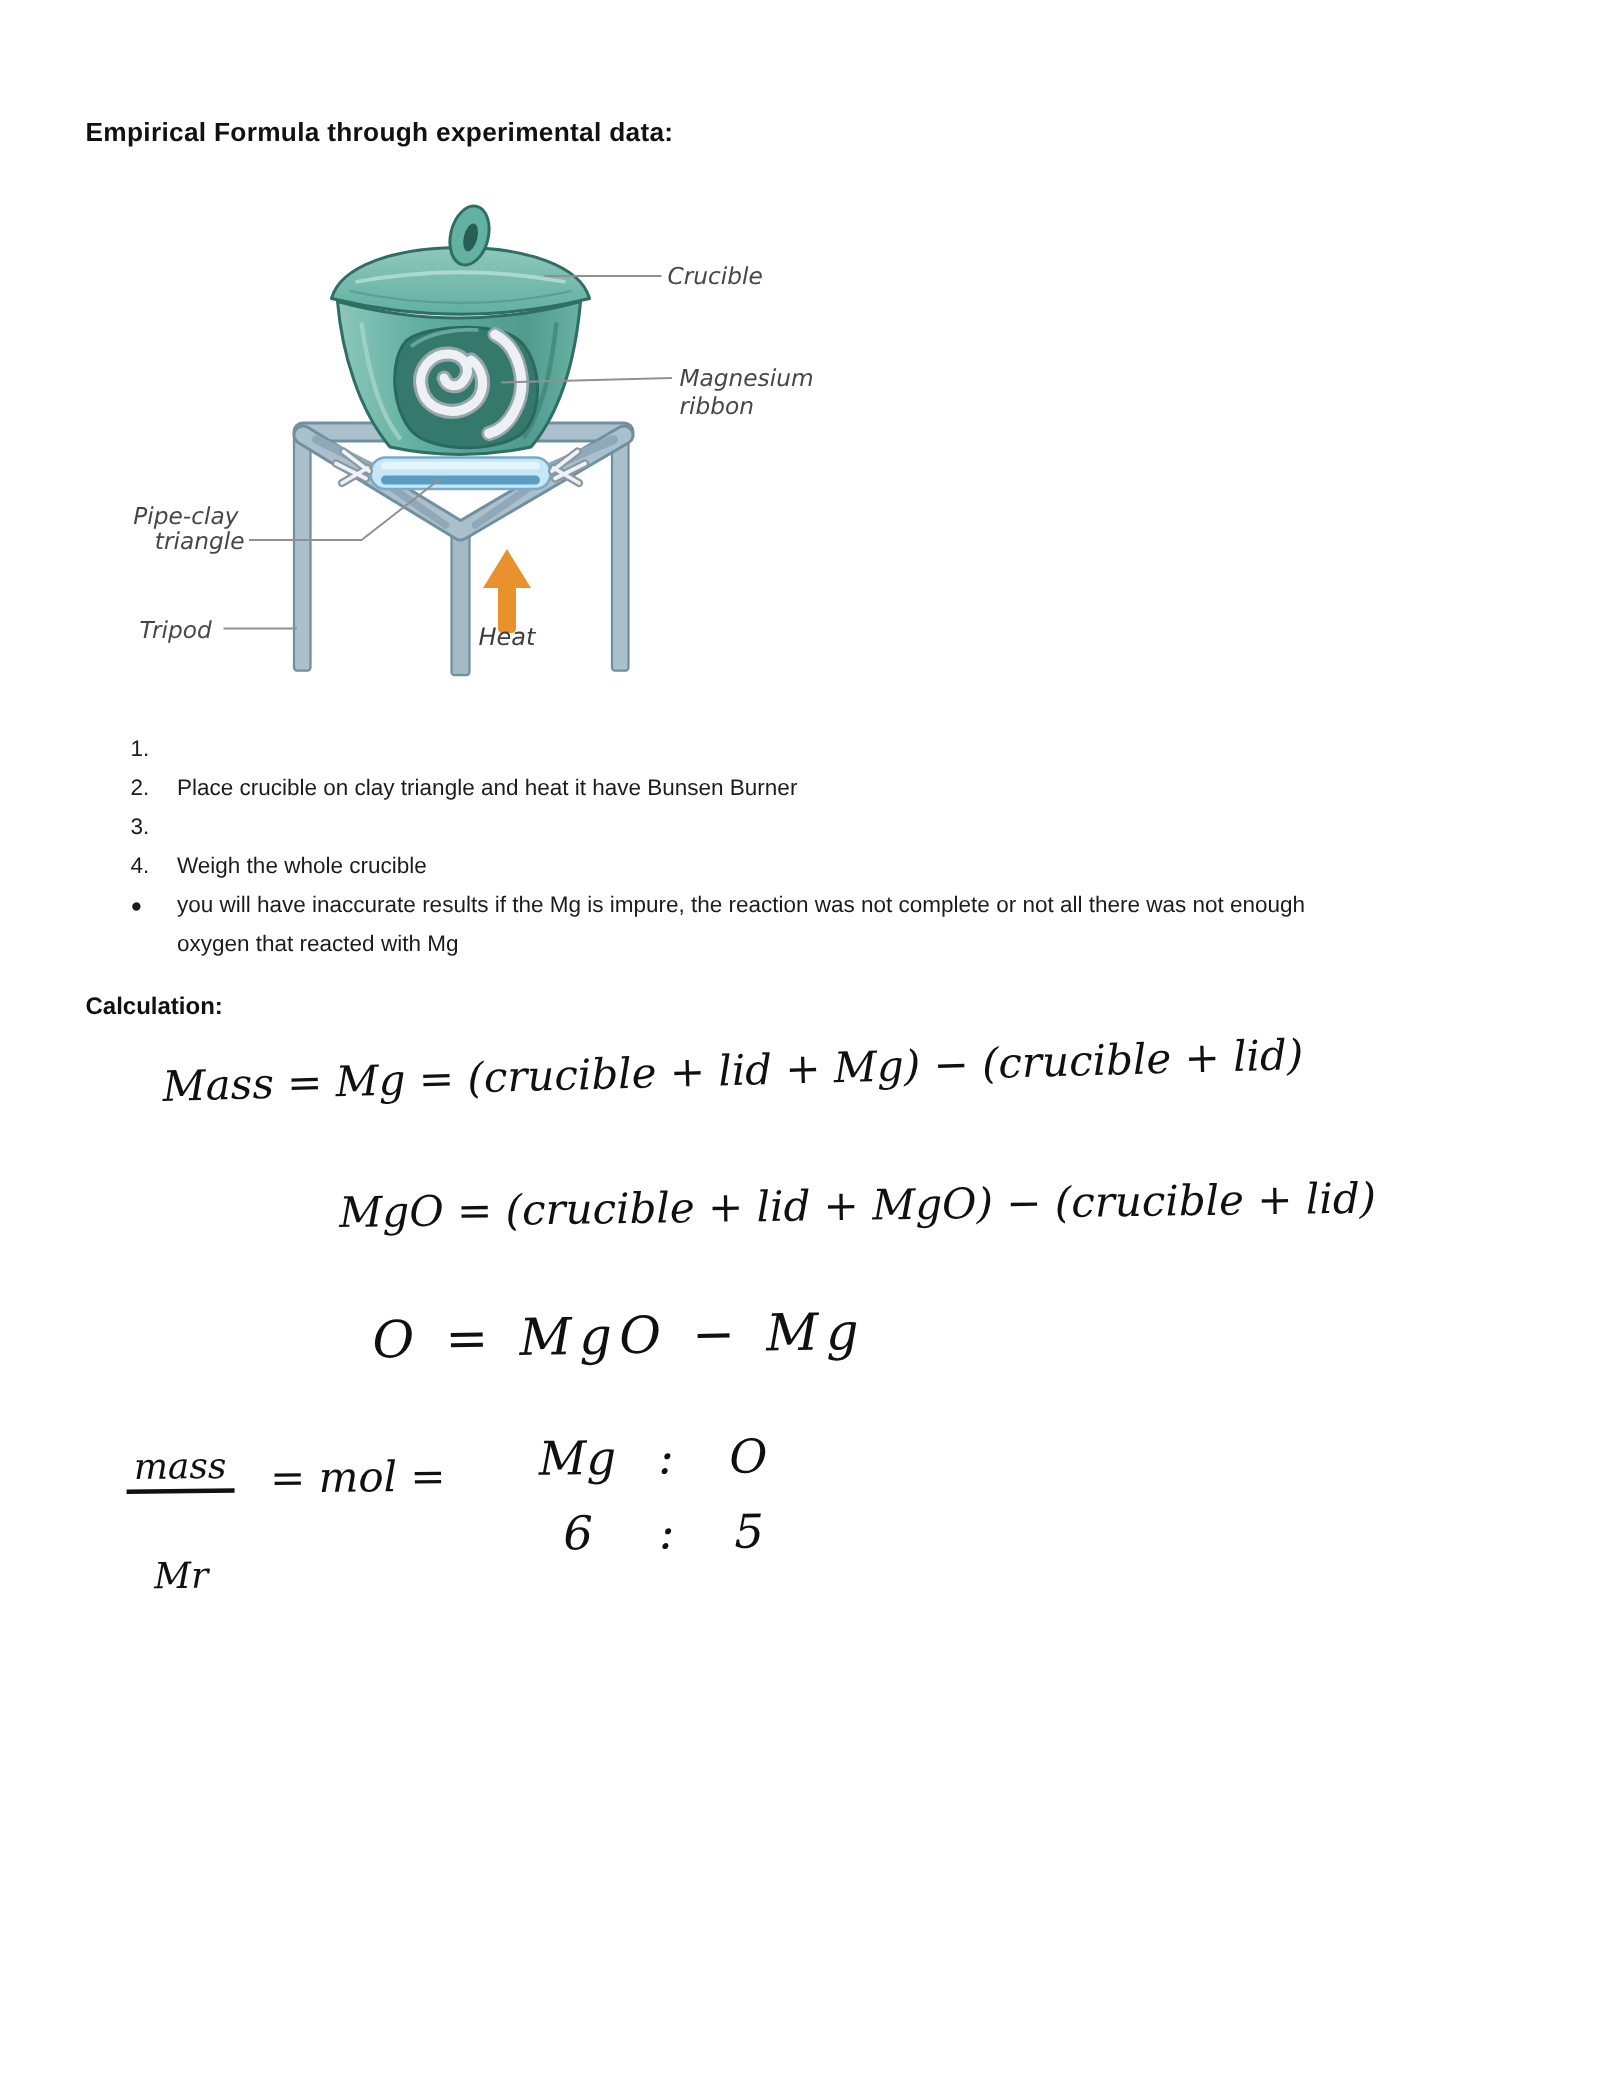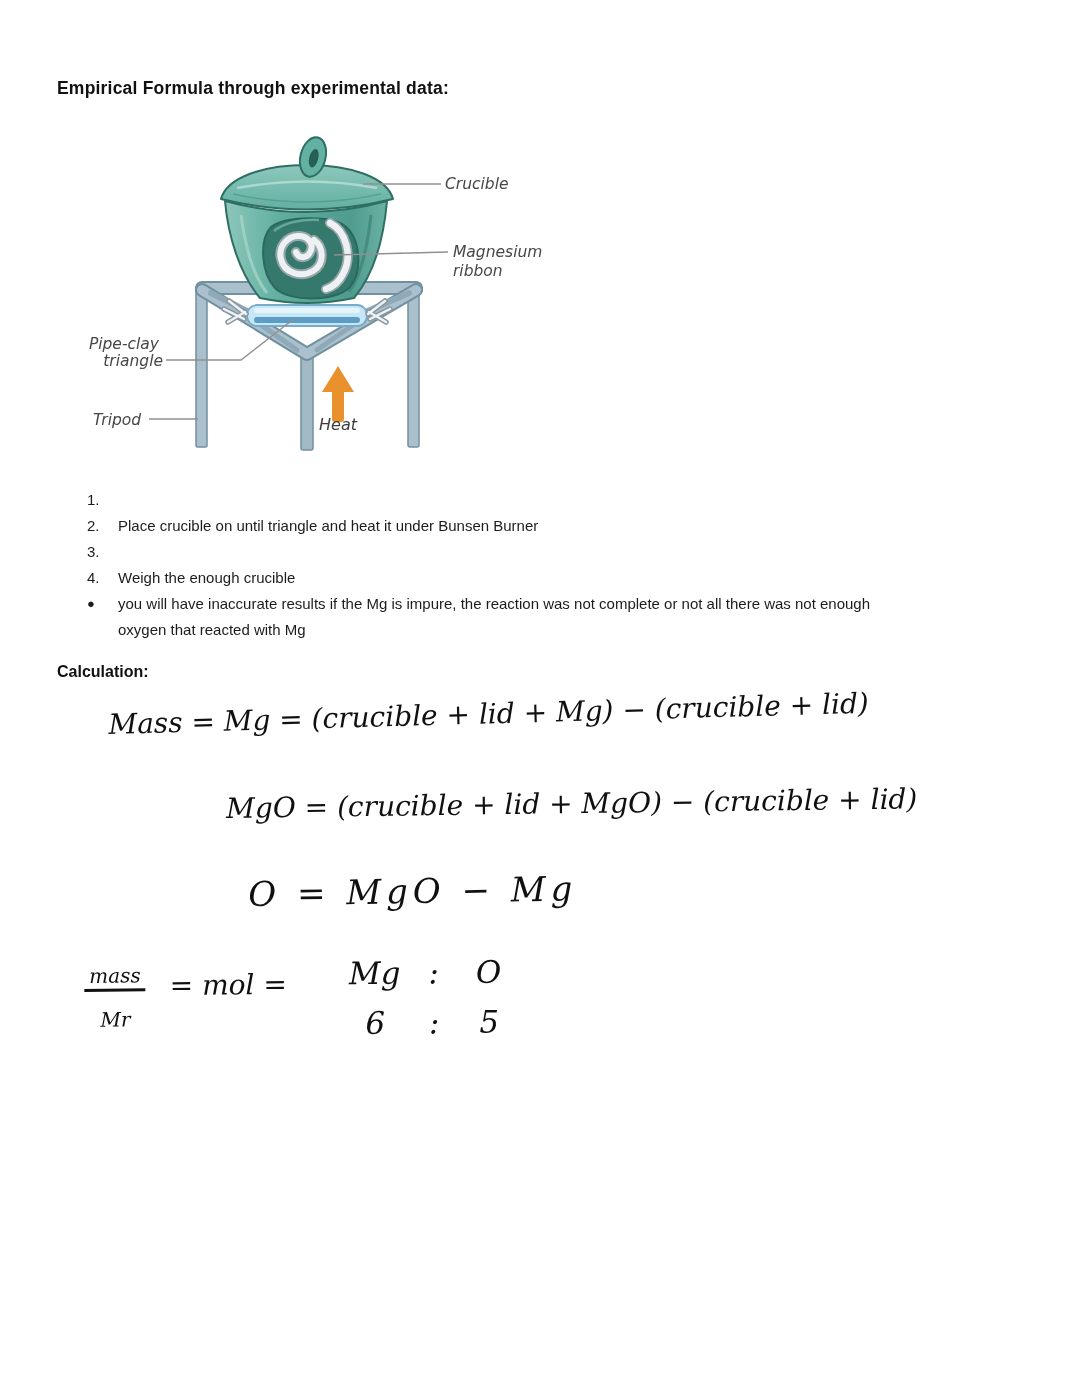--- a/index.html
+++ b/index.html
@@ -28,23 +28,23 @@
   }
   .hand {
     position:absolute; color:#101010; white-space:nowrap;
     font-family:"DejaVu Serif", serif; font-style:italic;
     transform-origin:0 0;
   }
   .l1 { left:108px; top:708px; font-size:28px; transform:rotate(-1.6deg); }
   .l2 { left:226px; top:792px; font-size:28px; transform:rotate(-0.8deg); }
   .l3 { left:248px; top:874px; font-size:34px; letter-spacing:5px; transform:rotate(-1deg); }
   .l4 { left:84px; top:958px; display:flex; align-items:flex-start; transform:rotate(-0.6deg); }
-  .frac { display:inline-flex; flex-direction:column; align-items:center; font-size:20px; margin-top:6px; }
+  .frac { display:inline-flex; flex-direction:column; align-items:center; font-size:24px; margin-top:6px; }
   .frac-num { padding:0 5px 1px; border-bottom:3px solid #111; }
-  .frac-den { padding-top:16px; }
+  .frac-den { padding-top:16px;margin-top:25px; }
   .mid { font-size:28px; margin:12px 0 0 24px; }
   .ratio {
     display:grid; grid-template-columns:72px 46px 64px; row-gap:14px;
     margin:0 0 0 52px; font-size:31px; text-align:center;
   }
 </style>
 </head>
 <body>
 
 <div class="page">
@@ -152,28 +152,28 @@
       <text class="dlabel" x="248" y="300" style="font-size:16px; fill:#3d3d3d;">Heat</text>
     </svg>
   </div>
 
   <div class="steps">
     <div class="step">
       <span class="step-num">1.</span>
     </div>
     <div class="step">
       <span class="step-num">2.</span>
-      <span class="step-text">Place crucible on until triangle and heat it under Bunsen Burner</span>
+      <span class="step-text">Place crucible on clay triangle and heat it have Bunsen Burner</span>
     </div>
     <div class="step">
       <span class="step-num">3.</span>
     </div>
     <div class="step">
       <span class="step-num">4.</span>
-      <span class="step-text">Weigh the enough crucible</span>
+      <span class="step-text">Weigh the whole crucible</span>
     </div>
     <div class="step bullet">
       <span class="step-num">●</span>
       <span class="step-text">you will have inaccurate results if the Mg is impure, the reaction was not complete or not all there was not enough oxygen that reacted with Mg</span>
     </div>
   </div>
 
   <h2 class="calc-heading">Calculation:</h2>
 
   <div class="hand l1">Mass = Mg = (crucible + lid + Mg) − (crucible + lid)</div>

